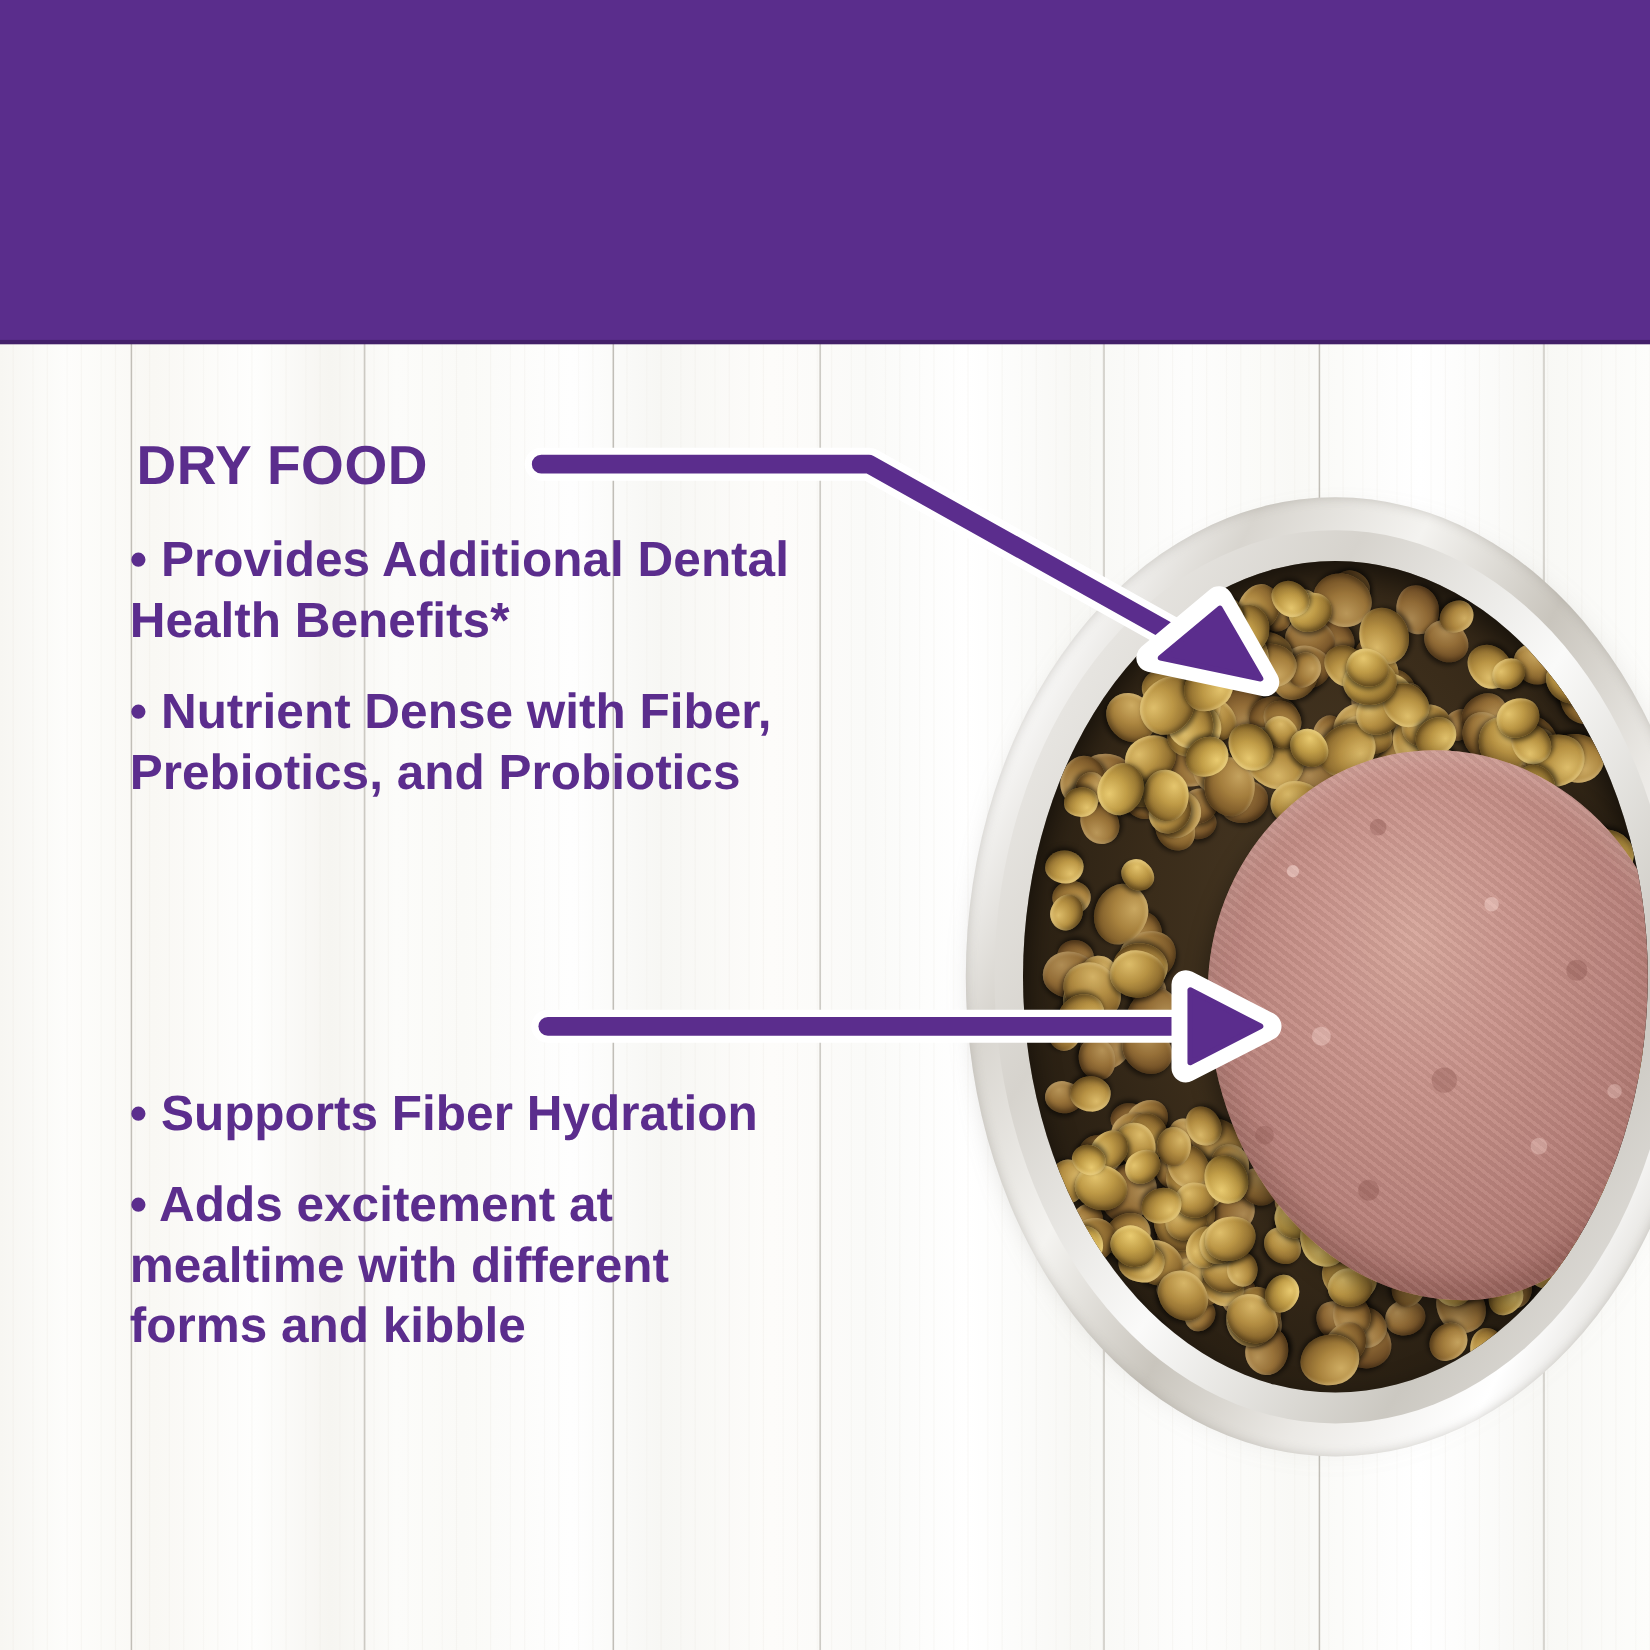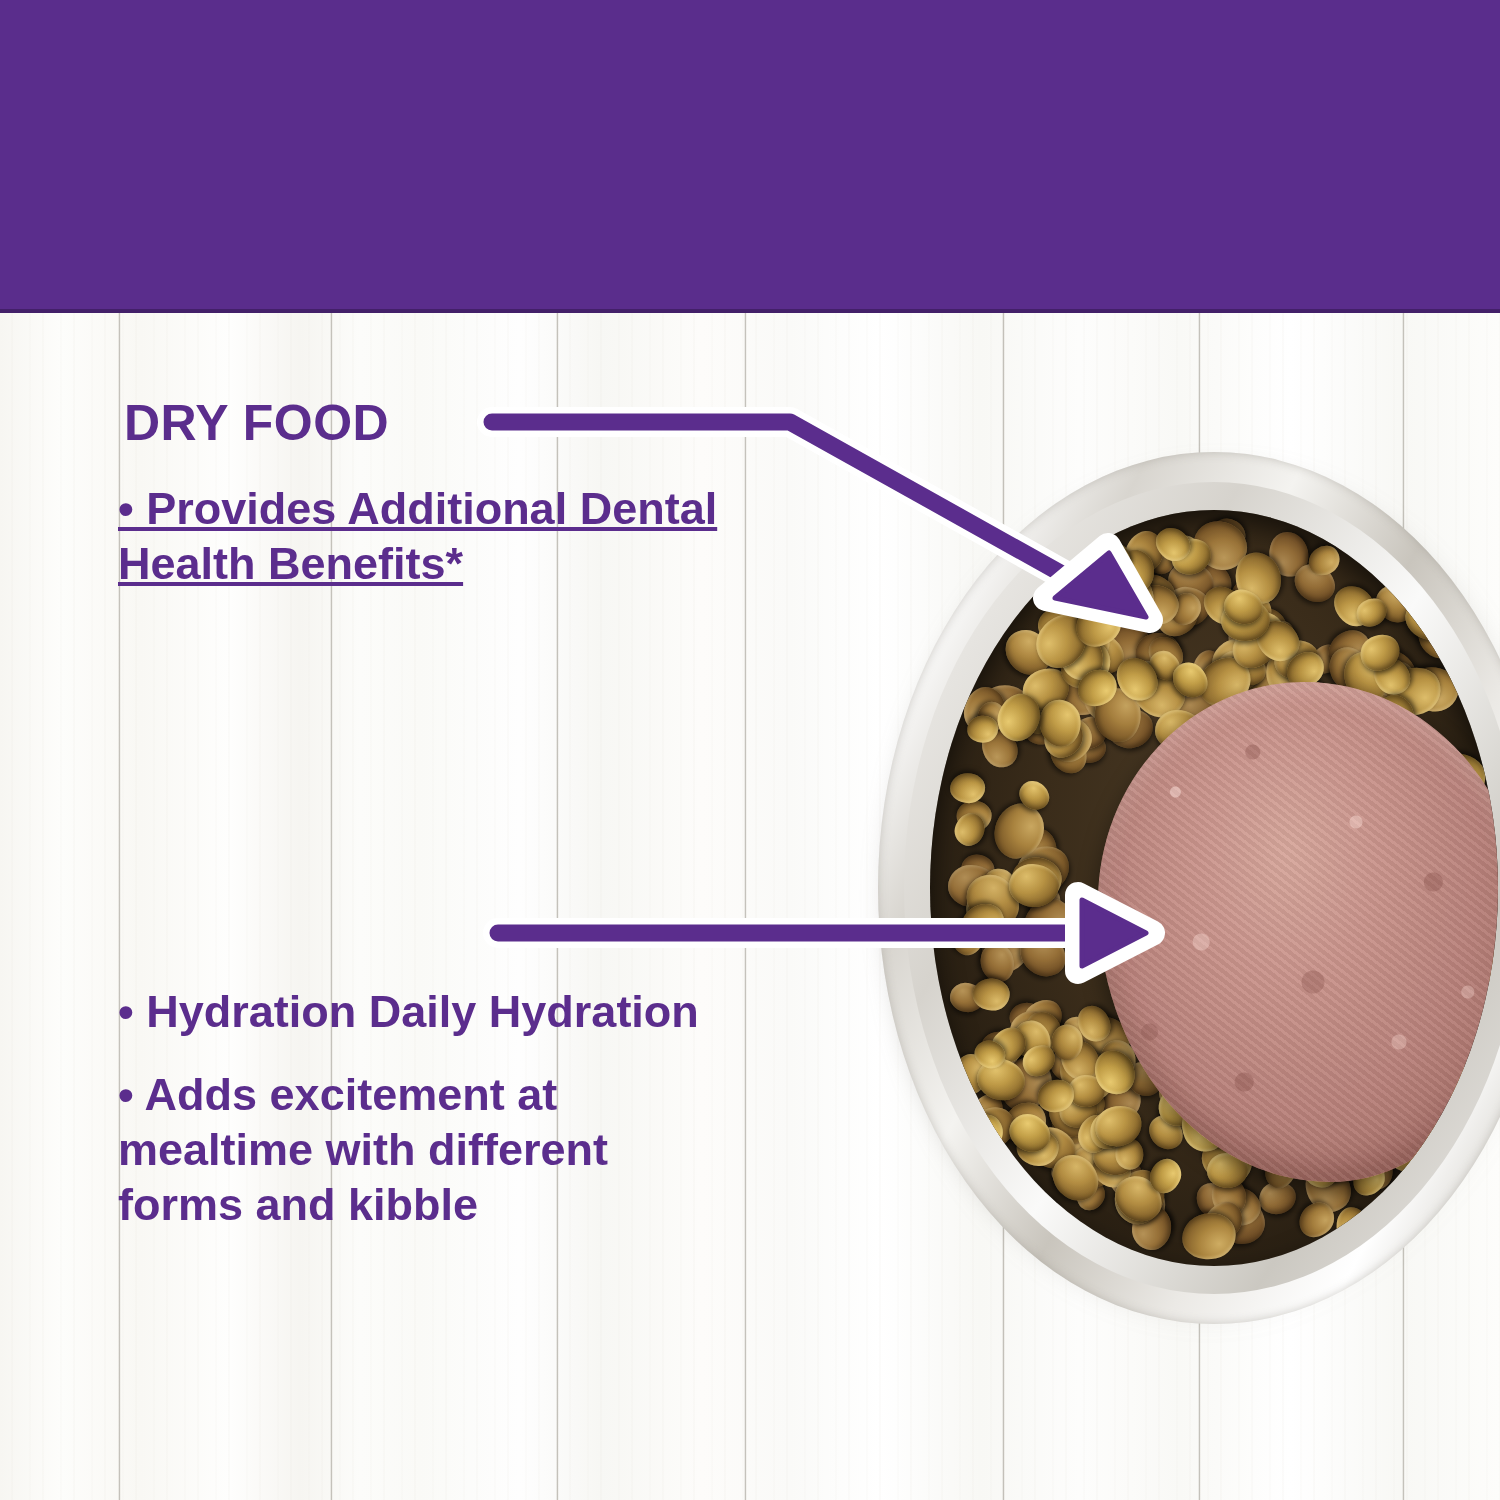--- a/index.html
+++ b/index.html
@@ -191,21 +191,21 @@
   #lbl-wet { left: 124px; top: 903px; }
 
   .bullets {
     position: absolute;
     z-index: 8;
     color: #5b2d8d;
     font-size: 45px;
     font-weight: bold;
     line-height: 1.22;
   }
-  #bullets-dry { left: 118px; top: 482px; width: 680px; text-decoration: underline; }
+  #bullets-dry { left: 118px; top: 482px; width: 680px; }
   #bullets-wet { left: 118px; top: 985px; width: 600px; }
   .bullet { margin: 0 0 28px 0; }
 
   .footnote {
     position: absolute;
     left: 996px;
     top: 1346px;
     width: 440px;
     z-index: 8;
     color: #5b2d8d;
@@ -599,21 +599,22 @@
       <path d="M 498 933 L 1098 933" fill="none" stroke="#ffffff" stroke-width="30" stroke-linecap="round" stroke-linejoin="round"></path>
       <path d="M 498 933 L 1098 933" fill="none" stroke="#5b2d8d" stroke-width="17" stroke-linecap="round" stroke-linejoin="round"></path>
       <path d="M 1152 933 L 1078 895 L 1078 971 Z" fill="#ffffff" stroke="#ffffff" stroke-width="26" stroke-linejoin="round"></path>
       <path d="M 1146 933 L 1082 900 L 1082 966 Z" fill="#5b2d8d" stroke="#5b2d8d" stroke-width="5" stroke-linejoin="round"></path>
     </g>
   </svg>
 
   <div class="lbl" id="lbl-dry">DRY FOOD</div>
   <div class="bullets" id="bullets-dry">
     <p class="bullet">• Provides Additional Dental Health Benefits*</p>
+    <p class="bullet">• Nutrient Dense with Fiber, Prebiotics, and Probiotics</p>
   </div>
 
   <div class="bullets" id="bullets-wet">
-    <p class="bullet">• Hydration Daily Hydration</p>
+    <p class="bullet">• Supports Fiber Hydration</p>
     <p class="bullet">• Adds excitement at mealtime with different forms and kibble</p>
   </div>
 
 
 </div>
 
 </body></html>

